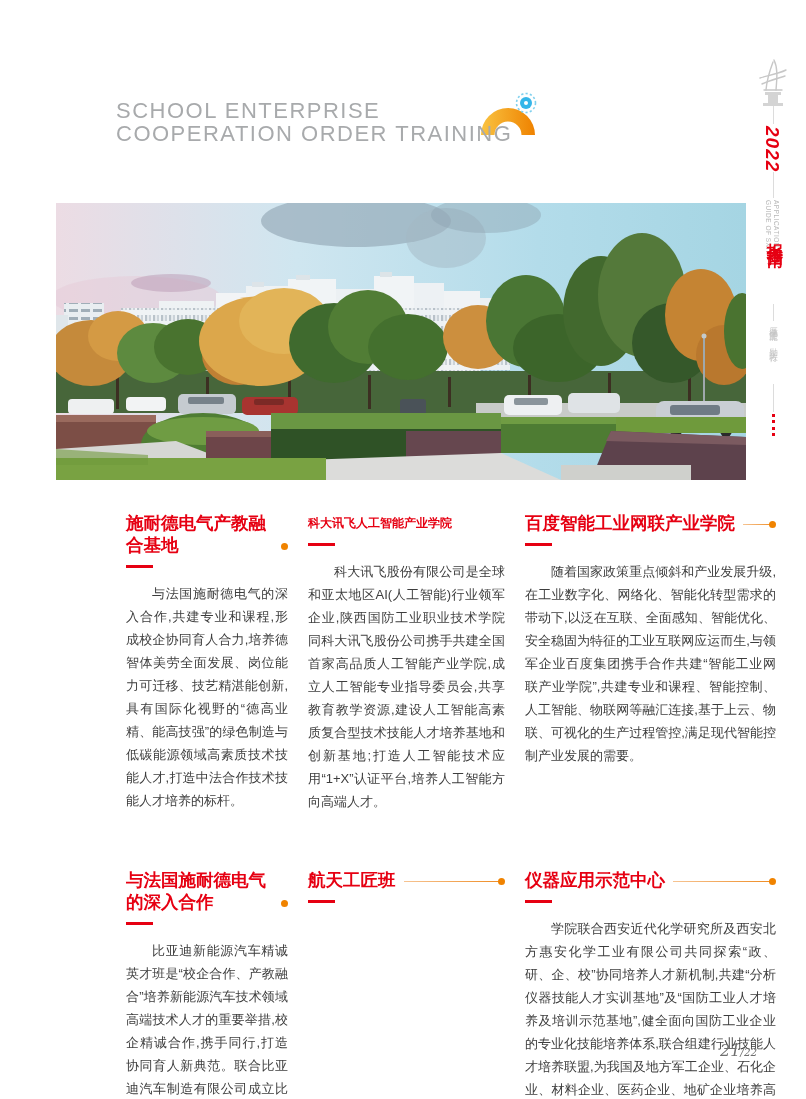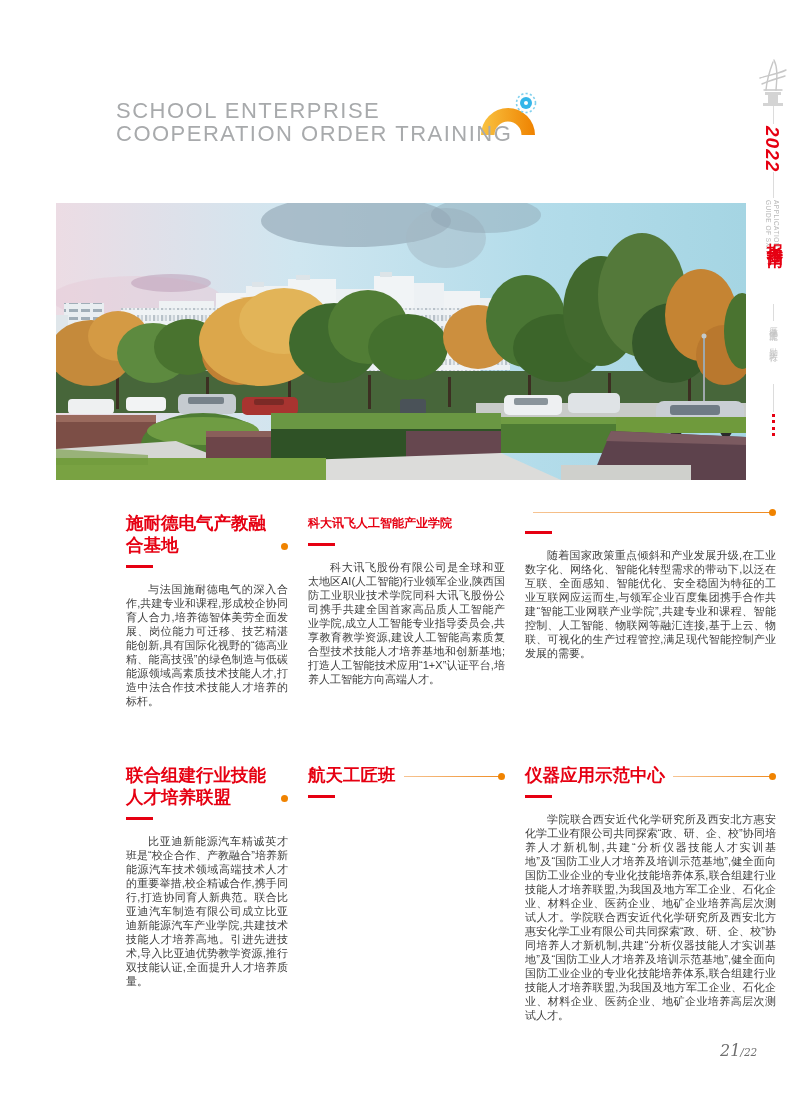--- a/index.html
+++ b/index.html
@@ -69,21 +69,21 @@
     flex:1 1 0; min-width:0; height:1px; margin:0 1px 9px 8px;
     background:linear-gradient(90deg,#f6c493,#ef8a1f); position:relative;
   }
   .sec:nth-child(2) .sec-rule { display:none; }
   .sec-rule .dot {
     position:absolute; right:-1px; top:-3px; width:7px; height:7px;
     border-radius:50%; background:#f08300; display:block;
   }
   .sec-dash { width:27px; height:3px; background:#e60012; margin-top:9px; }
   .sec-body {
-    margin-top:14px; color:#3d3d3d; font-size:11px; line-height:14px;
+    margin-top:14px; color:#3d3d3d; font-size:13px; line-height:23px;
     text-align:justify; text-indent:2em;
   }
   
   .pageno {
     position:absolute; left:688px; top:1041px; width:60px; text-align:left;
     color:#6f6f6f; font-family:"DejaVu Serif", serif; font-style:italic;
   }
   .pn-big { font-size:16px;margin-left:16px; }
   .pn-small { font-size:10.5px; }
 </style>
@@ -292,31 +292,32 @@
       <div class="sec-head">
         <h2 class="sec-title">科大讯飞人工智能产业学院</h2>
 
       </div>
       <div class="sec-dash"></div>
       <p class="sec-body">科大讯飞股份有限公司是全球和亚太地区AI(人工智能)行业领军企业,陕西国防工业职业技术学院同科大讯飞股份公司携手共建全国首家高品质人工智能产业学院,成立人工智能专业指导委员会,共享教育教学资源,建设人工智能高素质复合型技术技能人才培养基地和创新基地;打造人工智能技术应用“1+X”认证平台,培养人工智能方向高端人才。</p>
     </section>
 
     <section class="sec">
       <div class="sec-head">
+        <h2 class="sec-title">百度智能工业网联产业学院</h2>
         <span class="sec-rule">
             <i class="dot"></i>
           </span>
       </div>
       <div class="sec-dash"></div>
       <p class="sec-body">随着国家政策重点倾斜和产业发展升级,在工业数字化、网络化、智能化转型需求的带动下,以泛在互联、全面感知、智能优化、安全稳固为特征的工业互联网应运而生,与领军企业百度集团携手合作共建“智能工业网联产业学院”,共建专业和课程、智能控制、人工智能、物联网等融汇连接,基于上云、物联、可视化的生产过程管控,满足现代智能控制产业发展的需要。</p>
     </section>
 
     <section class="sec">
       <div class="sec-head">
-        <h2 class="sec-title">联合组建行业技能人才培养联盟</h2>
+        <h2 class="sec-title">与法国施耐德电气的深入合作</h2>
         <span class="sec-rule">
             <i class="dot"></i>
           </span>
       </div>
       <div class="sec-dash"></div>
       <p class="sec-body">比亚迪新能源汽车精诚英才班是“校企合作、产教融合”培养新能源汽车技术领域高端技术人才的重要举措,校企精诚合作,携手同行,打造协同育人新典范。联合比亚迪汽车制造有限公司成立比亚迪新能源汽车产业学院,共建技术技能人才培养高地。引进先进技术,导入比亚迪优势教学资源,推行双技能认证,全面提升人才培养质量。</p>
     </section>
 
     <section class="sec">
       <div class="sec-head">

